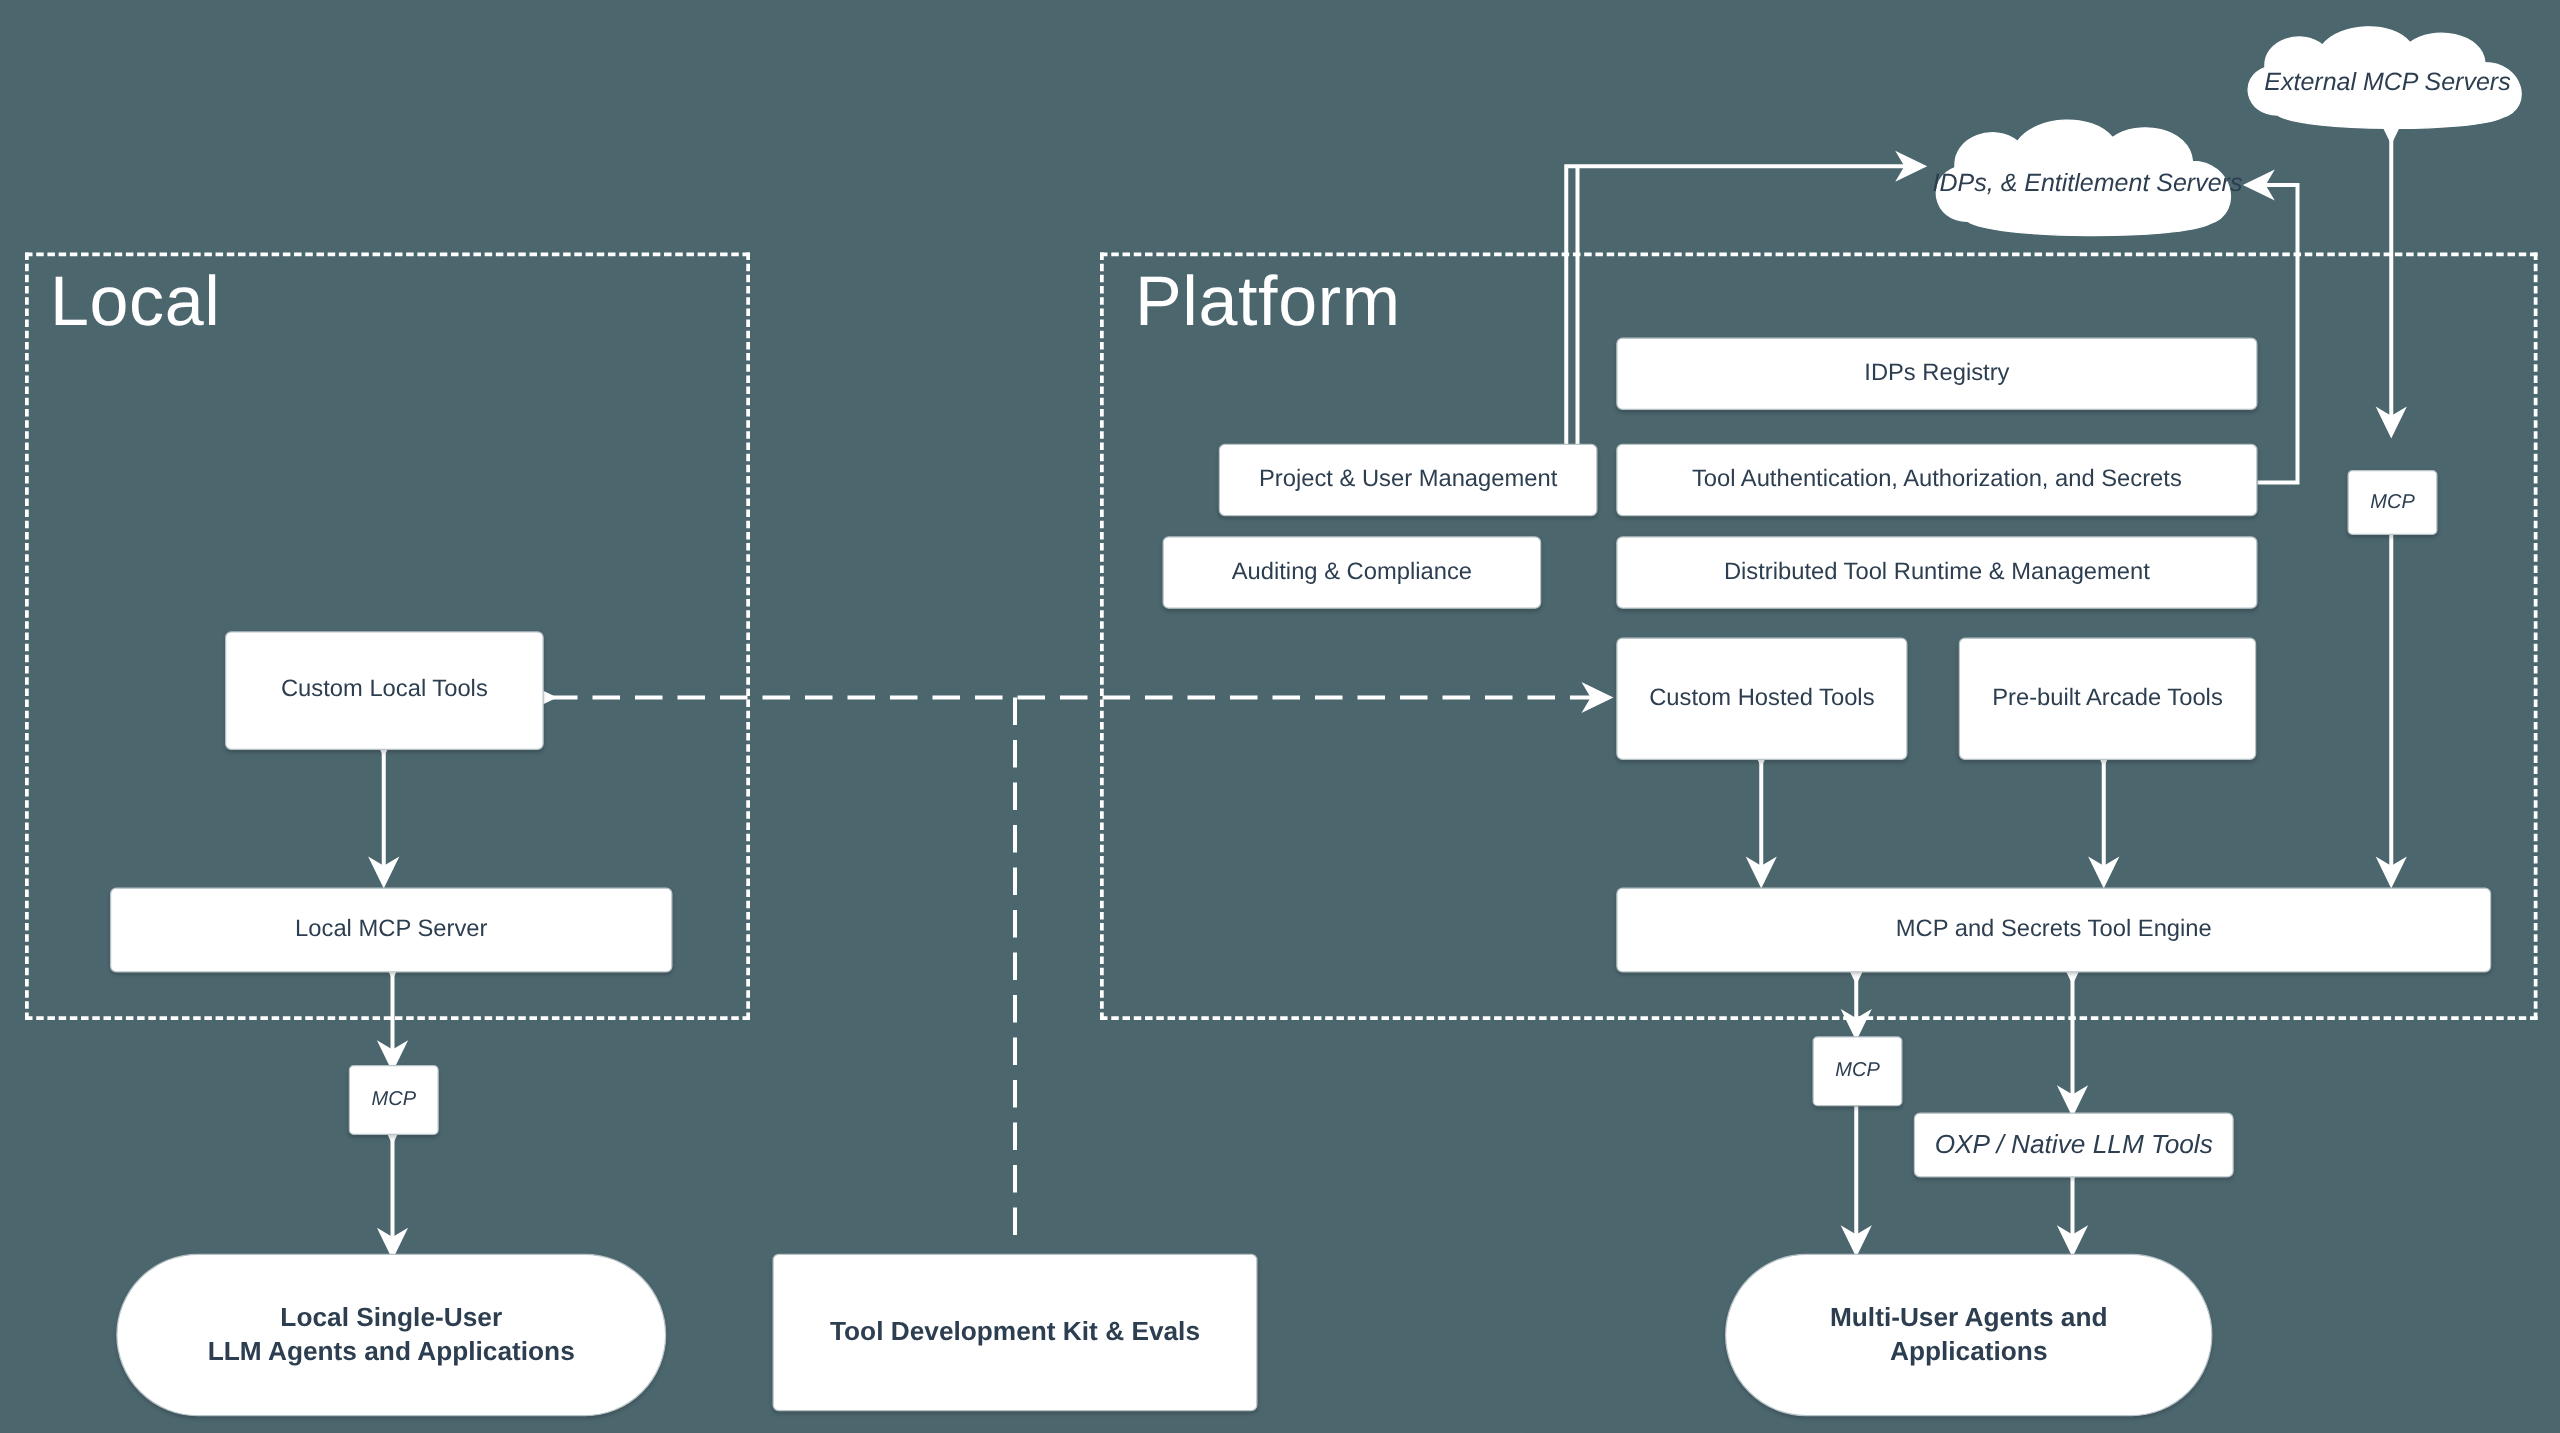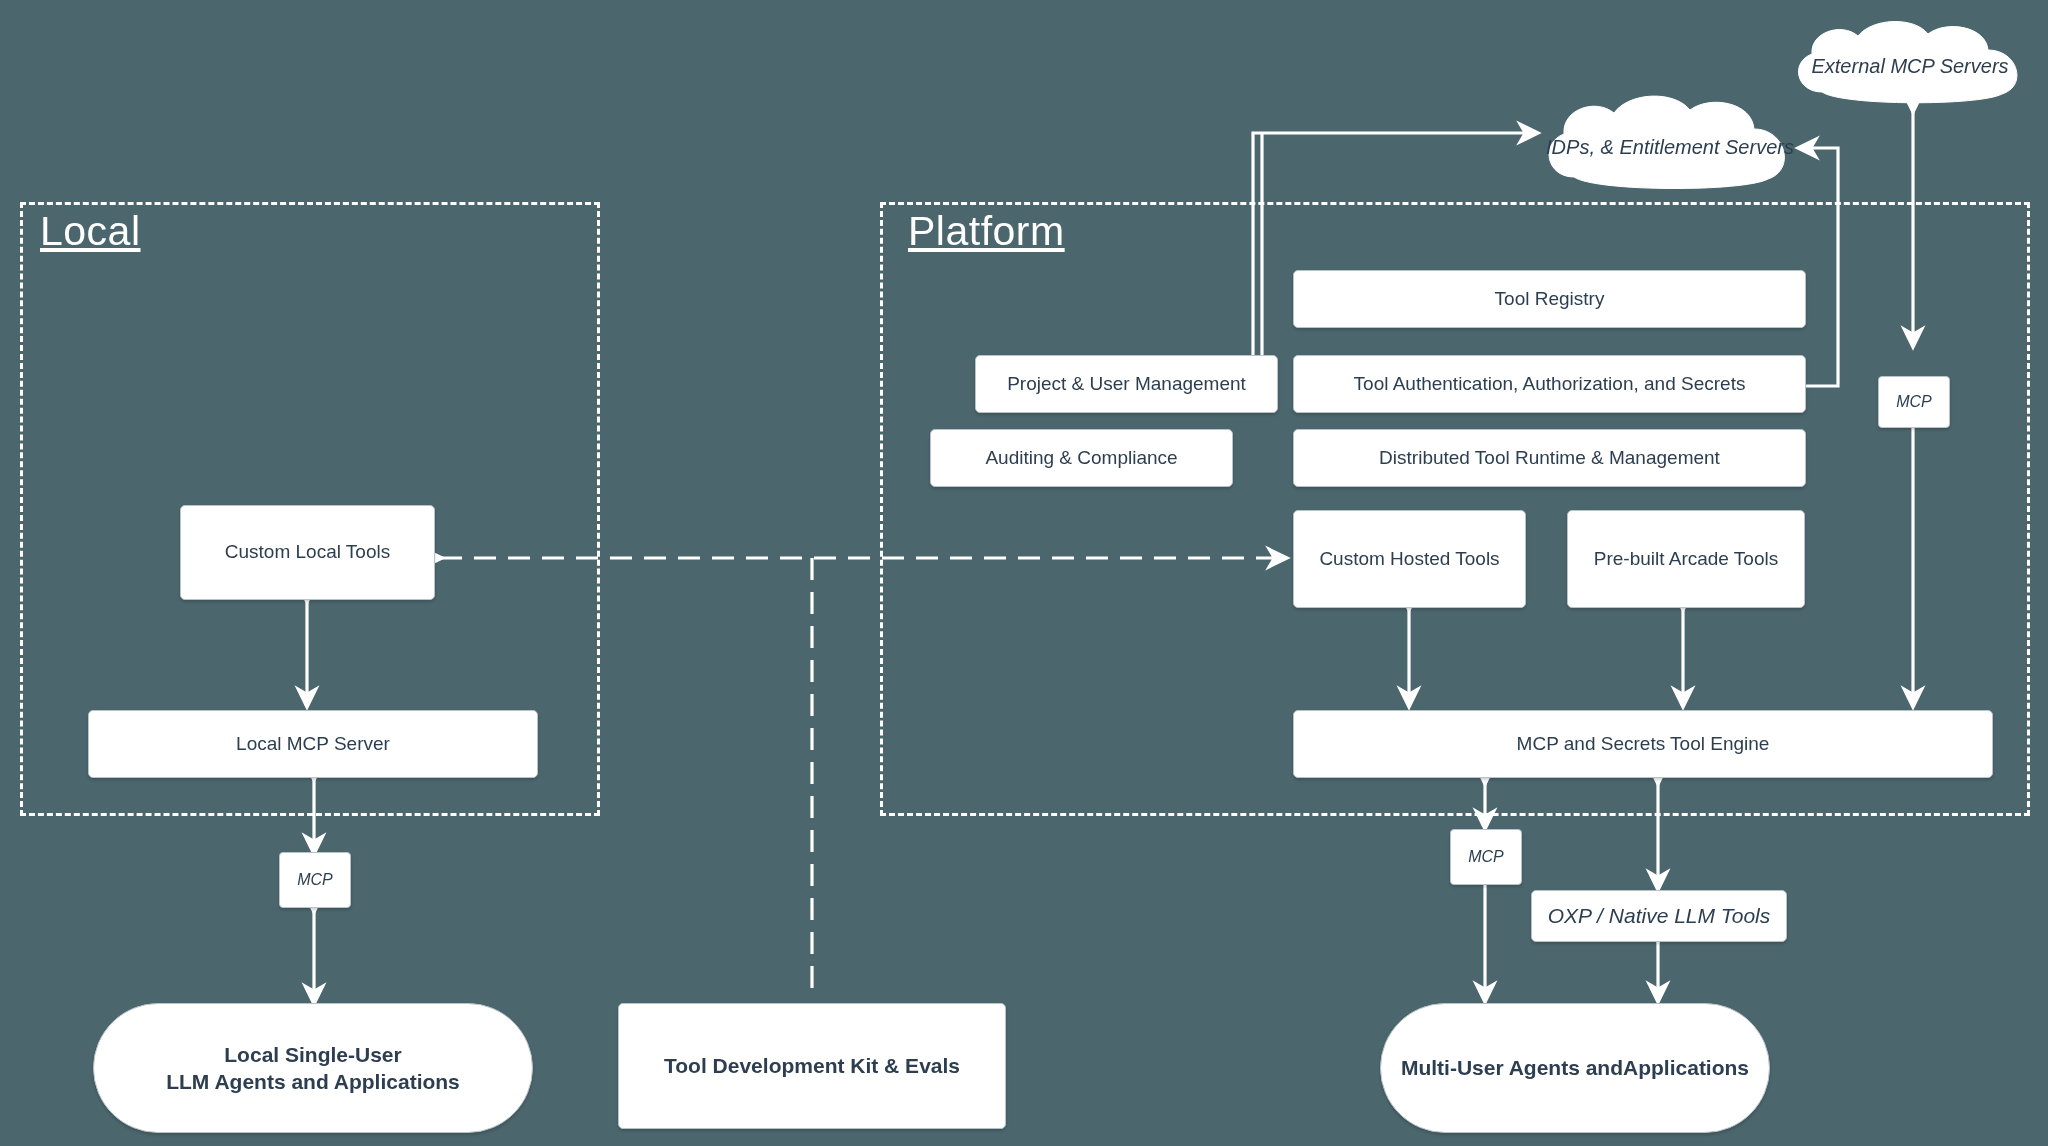--- a/index.html
+++ b/index.html
@@ -13,25 +13,24 @@
 
   
   .zone{
     position:absolute;
     border:3px dashed #ffffff;
     box-sizing:border-box;
   }
   .zone-title{
     position:absolute;
     color:#ffffff;
-    font-size:41px;
+    font-size:56px;
     font-weight:400;
     letter-spacing:0.5px;
     white-space:nowrap;
-    text-decoration:underline;
   }
 
   
   .box{
     position:absolute;
     background:#ffffff;
     border:1px solid #b7c3c7;
     border-radius:5px;
     box-sizing:border-box;
     display:flex;
@@ -148,33 +147,33 @@
   <div class="box pill bold" style="left:93px;top:1003px;width:440px;height:130px;flex-direction:column;">
     <span>Local Single-User</span>
     <span>LLM Agents and Applications</span>
   </div>
 
   <div class="box bold" style="left:618px;top:1003px;width:388px;height:126px;">Tool Development Kit &amp; Evals</div>
 
   <div class="box" style="left:930px;top:355px;width:303px;height:58px;margin-left:45px;">Project &amp; User Management</div>
   <div class="box" style="left:930px;top:429px;width:303px;height:58px;">Auditing &amp; Compliance</div>
 
-  <div class="box" style="left:1293px;top:270px;width:513px;height:58px;">Tool Registry</div>
+  <div class="box" style="left:1293px;top:270px;width:513px;height:58px;">IDPs Registry</div>
   <div class="box" style="left:1293px;top:355px;width:513px;height:58px;">Tool Authentication, Authorization, and Secrets</div>
   <div class="box" style="left:1293px;top:429px;width:513px;height:58px;">Distributed Tool Runtime &amp; Management</div>
 
   <div class="box" style="left:1293px;top:510px;width:233px;height:98px;">Custom Hosted Tools</div>
   <div class="box" style="left:1567px;top:510px;width:238px;height:98px;">Pre-built Arcade Tools</div>
 
   <div class="box" style="left:1293px;top:710px;width:700px;height:68px;">MCP and Secrets Tool Engine</div>
 
   <div class="box tag" style="left:1878px;top:376px;width:72px;height:52px;">MCP</div>
 
   <div class="box tag" style="left:1450px;top:829px;width:72px;height:56px;">MCP</div>
 
   <div class="box wide-label" style="left:1531px;top:890px;width:256px;height:52px;">OXP / Native LLM Tools</div>
 
-  <div class="box pill bold" style="left:1380px;top:1003px;width:390px;height:130px;flex-direction:row;">
+  <div class="box pill bold" style="left:1380px;top:1003px;width:390px;height:130px;flex-direction:column;">
     <span>Multi-User Agents and</span>
     <span>Applications</span>
   </div>
 
 </div>
 
 </body></html>

